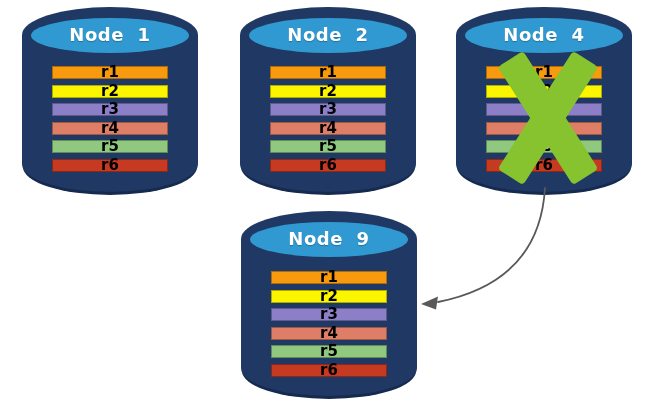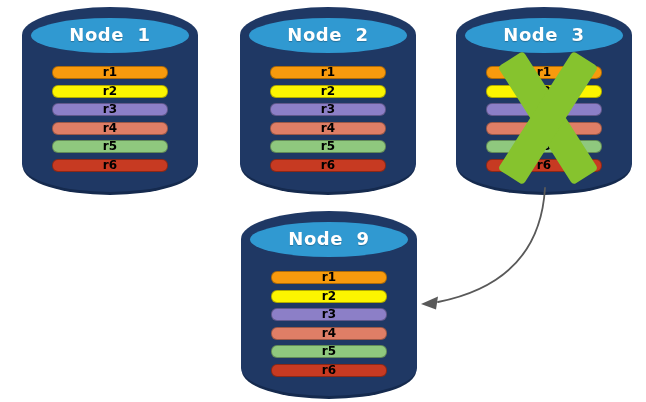--- a/index.html
+++ b/index.html
@@ -19,26 +19,26 @@
     color: #ffffff;
     font-weight: bold;
     font-size: 18px;
     line-height: 24px;
     letter-spacing: 0.5px;
     word-spacing: 7px;
     text-shadow: 0 1px 1px rgba(0,0,0,0.25);
   }
   .bar {
     position: absolute; left: 30px; width: 116px; height: 13px;
-    border-radius: 6px;
+    border-radius: 0;
     border: 1px solid rgba(0,0,0,0.30);
     box-sizing: border-box;
     text-align: center;
     color: #000000;
-    font-size: 12px;
+    font-size: 15px;
     font-weight: bold;
     line-height: 11px;
   }
   .overlay { position: absolute; }
 </style>
 </head>
 <body>
 
 <div class="canvas">
 
@@ -71,21 +71,21 @@
     <div class="bar" style="top: 133px; background: rgb(143, 200, 126);">r5</div>
     <div class="bar" style="top: 152px; background: rgb(199, 58, 34);">r6</div>
   </div>
 
   <div class="node" style="left:456px; top:7px;">
     <svg class="cyl" width="176" height="190" viewBox="0 0 176 190">
       <ellipse cx="88" cy="160" rx="87" ry="28" fill="#152A4E"></ellipse>
       <path d="M0,28 A88,28 0 0 1 176,28 L176,157 A88,28 0 0 1 0,157 Z" fill="#1F3864"></path>
       <ellipse cx="88" cy="28.5" rx="79" ry="17.5" fill="#3099D1"></ellipse>
     </svg>
-    <div class="node-title">Node 3</div>
+    <div class="node-title">Node 4</div>
     <div class="bar" style="top: 59px; background: rgb(248, 154, 13);">r1</div>
     <div class="bar" style="top: 78px; background: rgb(252, 245, 0);">r2</div>
     <div class="bar" style="top: 96px; background: rgb(140, 127, 199);">r3</div>
     <div class="bar" style="top: 115px; background: rgb(223, 126, 102);">r4</div>
     <div class="bar" style="top: 133px; background: rgb(143, 200, 126);">r5</div>
     <div class="bar" style="top: 152px; background: rgb(199, 58, 34);">r6</div>
   </div>
 
   <div class="node" style="left:241px; top:211px;">
     <svg class="cyl" width="176" height="190" viewBox="0 0 176 190">

